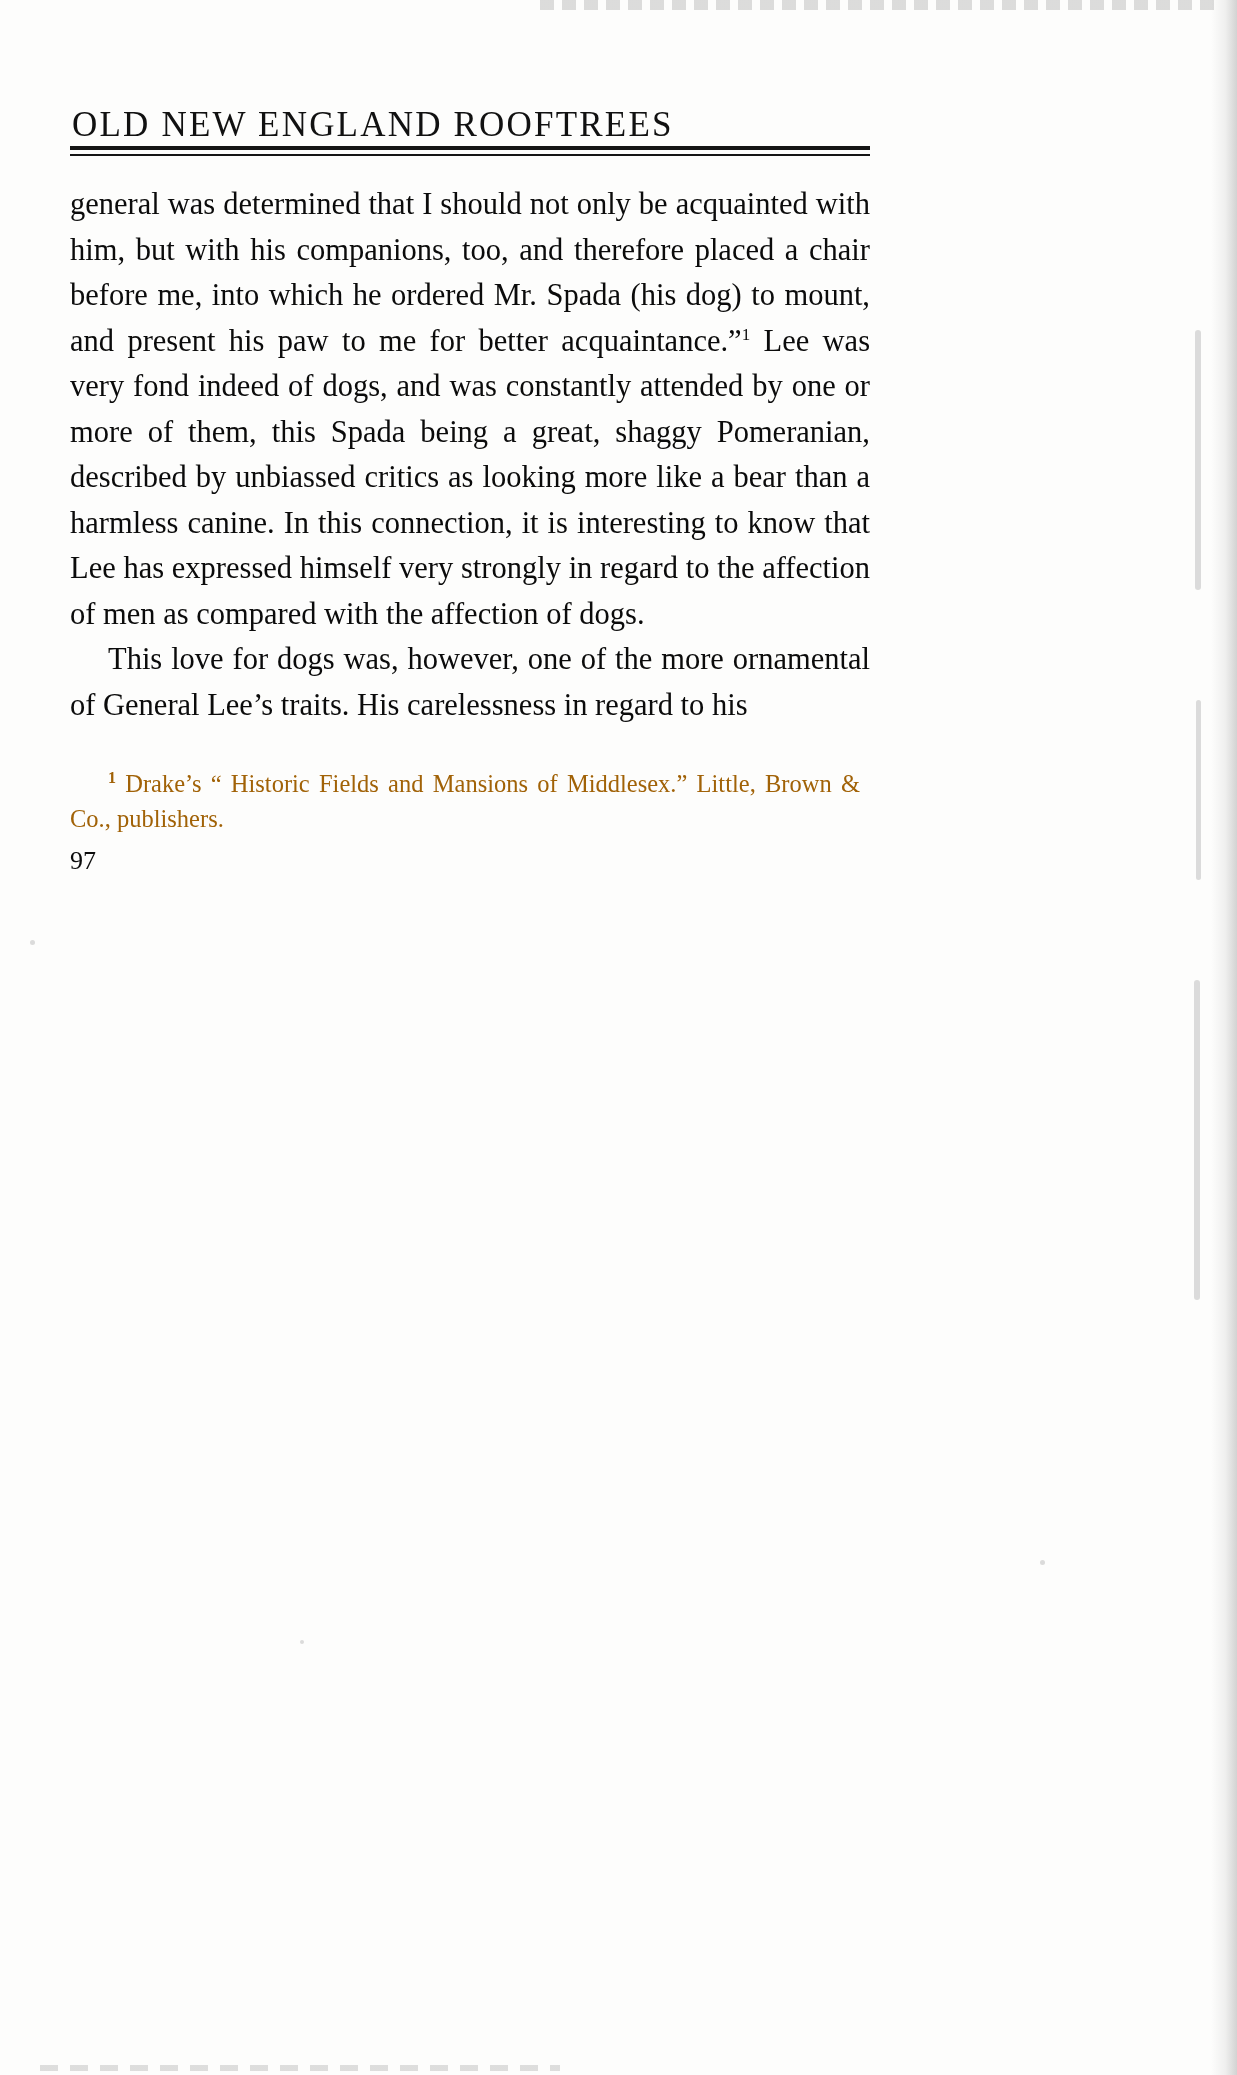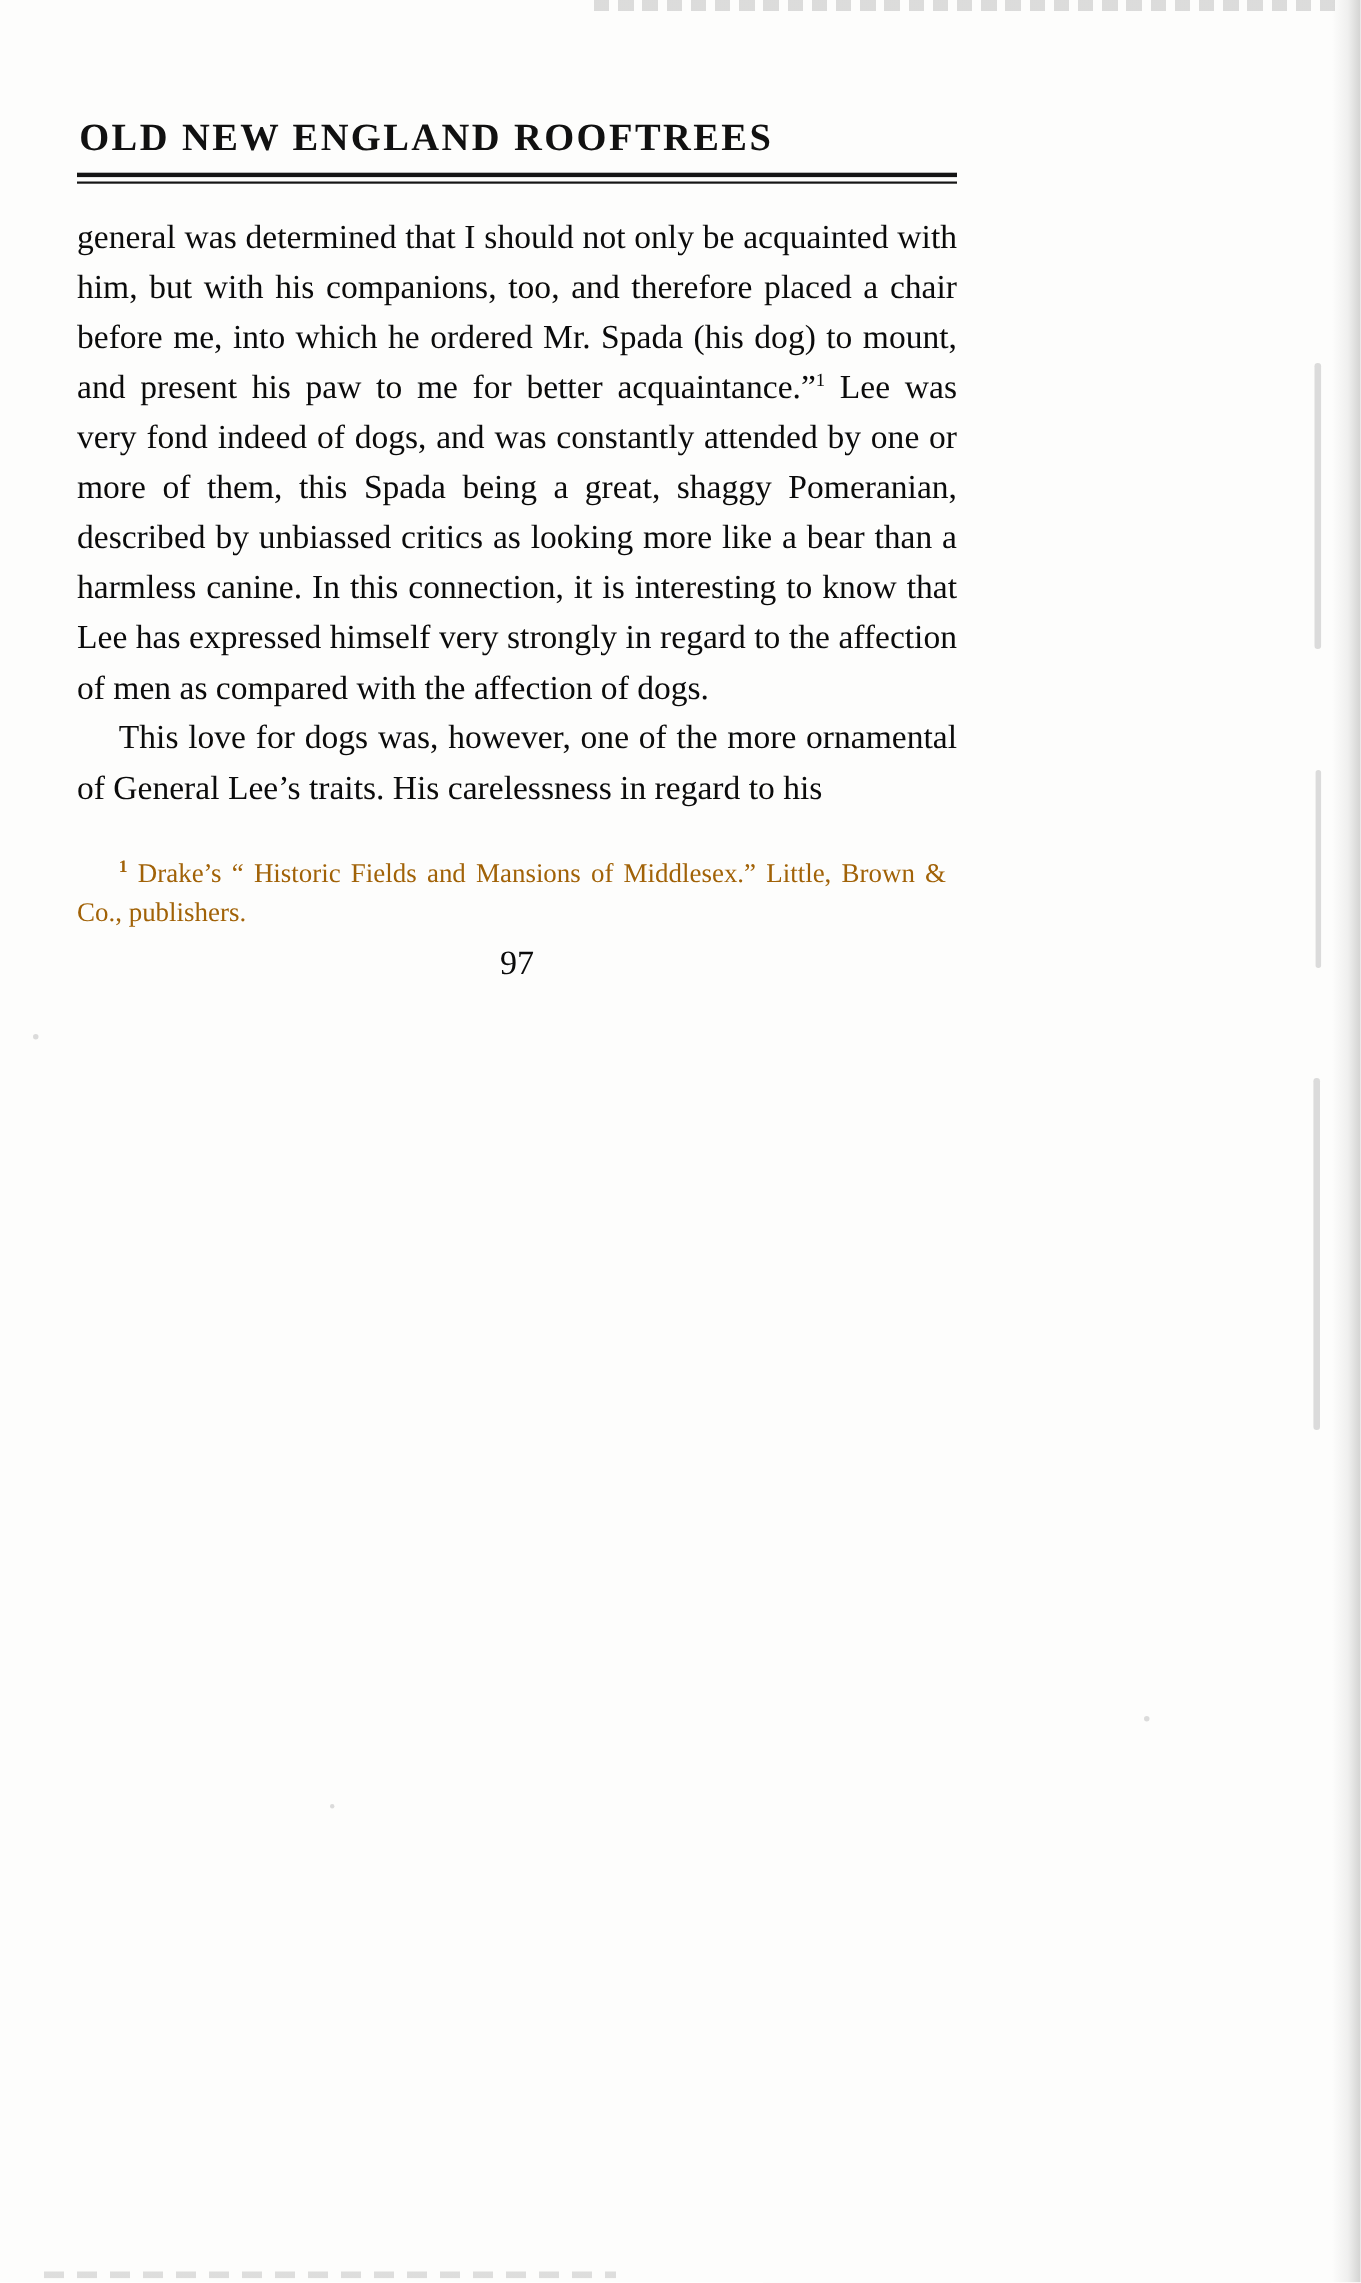--- a/index.html
+++ b/index.html
@@ -63,24 +63,24 @@
   .page-content {
     position: absolute;
     left: 70px;
     top: 105px;
     width: 800px;
   }
 
   .running-head {
     font-size: 35px;
     letter-spacing: 2.2px;
-    font-weight: 700;
+    font-weight: 400;
     white-space: nowrap;
     color: #111;
-    margin: 0 0 12px 2px;
+    margin: 0 0 1px 2px;
     font-family: "Liberation Serif", serif;
   }
 
   .head-rule {
     width: 800px;
     margin-bottom: 26px;
   }
   .head-rule .r1 {
     height: 4px;
     background: #151515;
@@ -125,22 +125,21 @@
     display: block;
   }
   .footnote sup {
     font-size: 16px;
     vertical-align: super;
     line-height: 0;
     font-weight: bold;
   }
 
   .folio {
-    text-align: center;
-    font-size: 31px;
+    font-size: 26px;
     margin-top: 10px;
     width: 800px;
     color: #0b0b0b;
   }
 </style>
 </head>
 <body>
 
 <div class="page-scan">
   <div class="scan-edge-top"></div>

